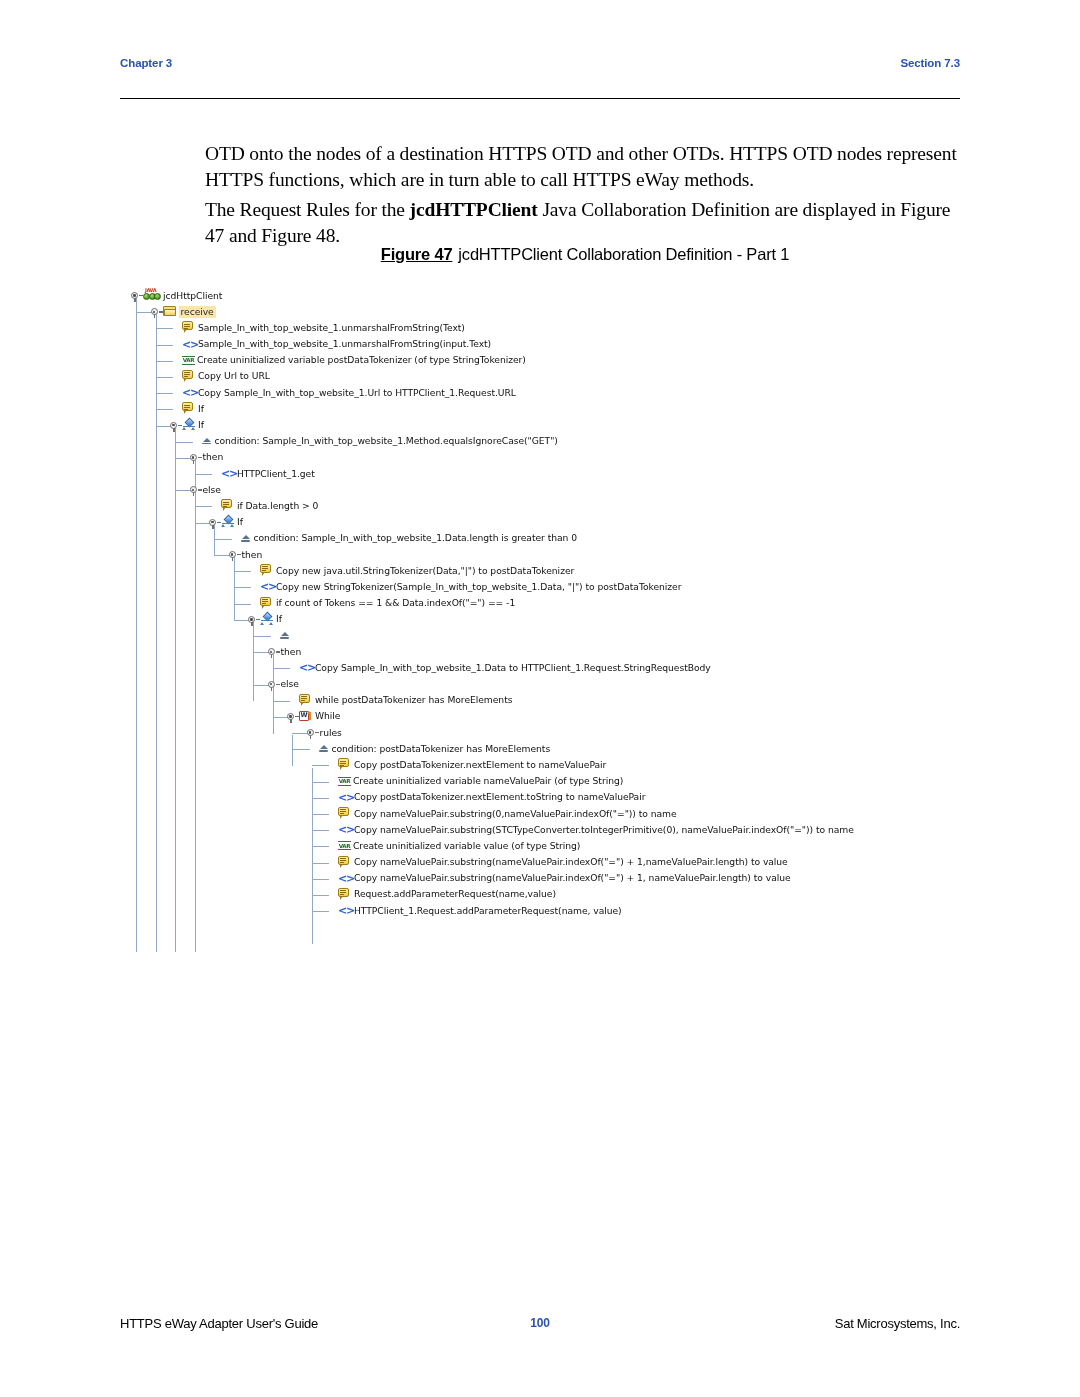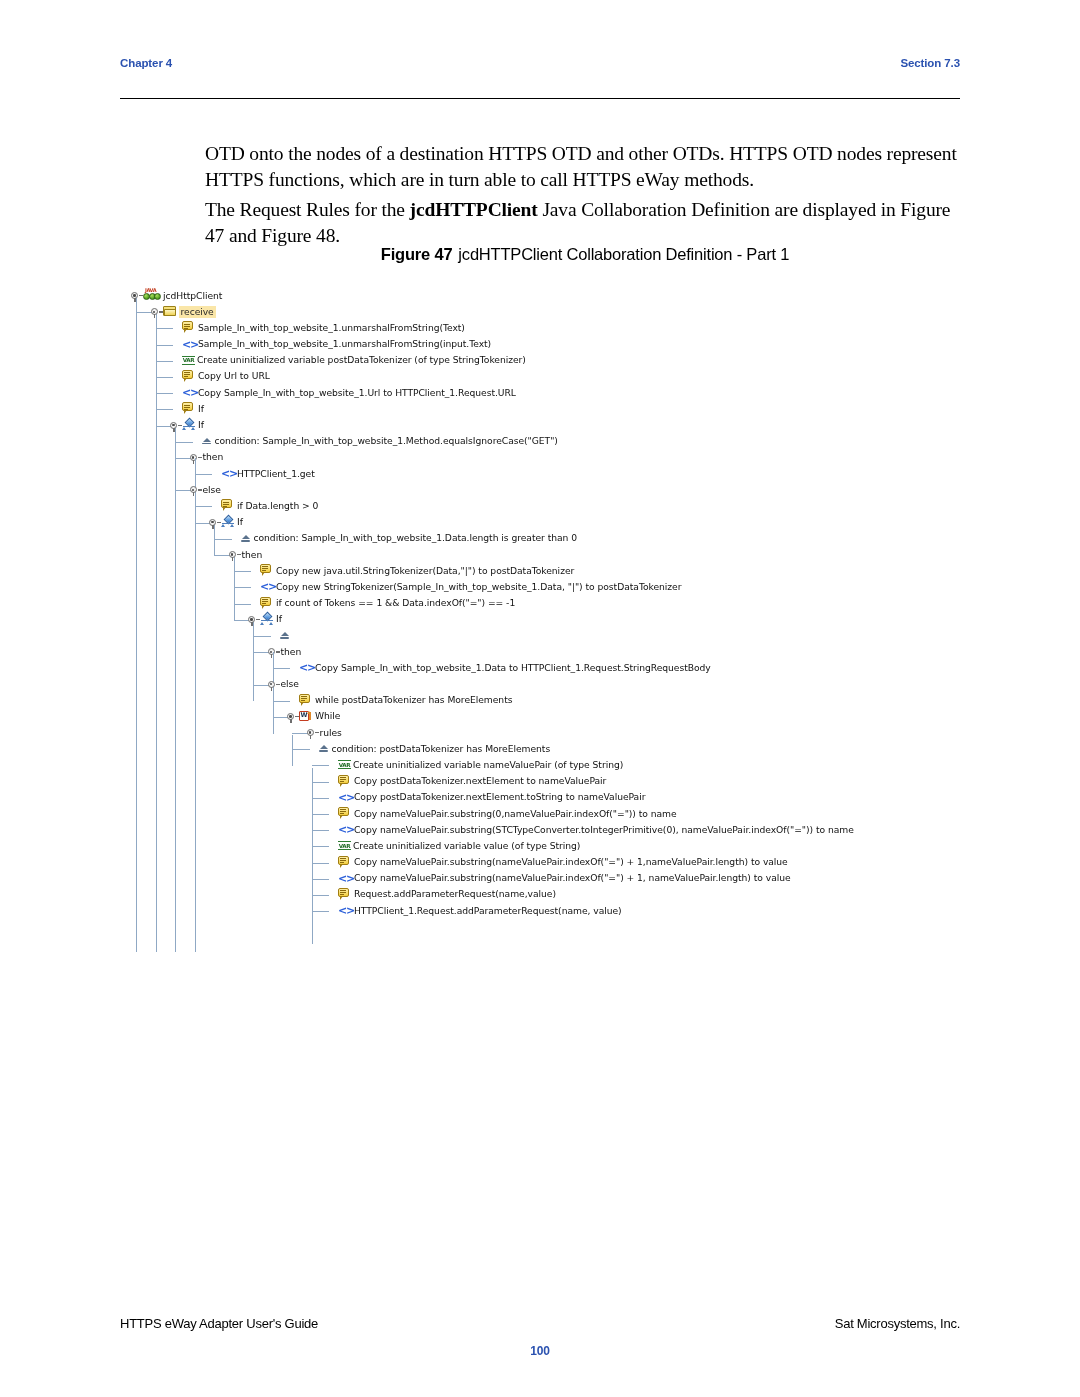--- a/index.html
+++ b/index.html
@@ -72,21 +72,21 @@
     position: absolute;
     left: 205px;
     top: 245px;
     width: 760px;
     text-align: center;
     font-family: "Liberation Sans", sans-serif;
     font-size: 16.5px;
     color: #000;
     letter-spacing: -0.2px;
   }
-  #figure-caption .fig-label { font-weight: bold; }
+  #figure-caption .fig-label { font-weight: bold; text-decoration: underline; }
   #figure-caption .fig-title { font-weight: normal; margin-left: 6px; }
 
   
   #tree {
     position: absolute;
     left: 131px;
     top: 288px;
     width: 830px;
     height: 660px;
     font-family: "DejaVu Sans", sans-serif;
@@ -395,29 +395,28 @@
     font-size: 13px;
     letter-spacing: -0.25px;
   }
   #footer-page-number {
     color: #2B52B0;
     font-weight: bold;
     font-size: 12px;
     position: absolute;
     left: 50%;
     transform: translateX(-50%);
-    margin-top: 28px;
   }
 </style>
 </head>
 <body>
 
 <div id="page-header">
   <div class="hdr-row">
-    <span class="hdr-chapter">Chapter 4</span>
+    <span class="hdr-chapter">Chapter 3</span>
     <span class="hdr-section">Section 7.3</span>
   </div>
 </div>
 <div id="header-rule"></div>
 
 <p class="para" id="para-1">OTD onto the nodes of a destination HTTPS OTD and other OTDs. HTTPS OTD nodes represent HTTPS functions, which are in turn able to call HTTPS eWay methods.</p>
 
 <p class="para" id="para-2"><span>The Request Rules for the </span><b>jcdHTTPClient</b><span> Java Collaboration Definition are displayed in Figure 47 and Figure 48.</span></p>
 
 <div id="figure-caption">
@@ -725,35 +724,35 @@
     <div class="tree-row" style="top: 0px;">
       <span class="stub" style="left: 161px; width: 17.5px;"></span>
       <span class="icon ico-cond" style="left: 187.5px;">
         <span class="tri"></span>
         <span class="base"></span>
       </span>
       <span class="row-label" style="position: absolute; left: 200.5px; top: 1.5px;">condition: postDataTokenizer has MoreElements</span>
     </div>
     <div class="tree-row" style="top: 0px;">
       <span class="stub" style="left: 180.5px; width: 17.5px;"></span>
+      <span class="icon ico-note" style="left: 207px;">
+        <span class="bub"></span>
+        <span class="ln l1"></span>
+        <span class="ln l2"></span>
+        <span class="ln l3"></span>
+        <span class="tail"></span>
+      </span>
+      <span class="row-label" style="position: absolute; left: 223px; top: 1.5px;">Copy postDataTokenizer.nextElement to nameValuePair</span>
+    </div>
+    <div class="tree-row" style="top: 0px;">
+      <span class="stub" style="left: 180.5px; width: 17.5px;"></span>
       <span class="icon ico-var" style="left: 207px;">
         <span>VAR</span>
       </span>
       <span class="row-label" style="position: absolute; left: 222px; top: 1.5px;">Create uninitialized variable nameValuePair (of type String)</span>
-    </div>
-    <div class="tree-row" style="top: 0px;">
-      <span class="stub" style="left: 180.5px; width: 17.5px;"></span>
-      <span class="icon ico-note" style="left: 207px;">
-        <span class="bub"></span>
-        <span class="ln l1"></span>
-        <span class="ln l2"></span>
-        <span class="ln l3"></span>
-        <span class="tail"></span>
-      </span>
-      <span class="row-label" style="position: absolute; left: 223px; top: 1.5px;">Copy postDataTokenizer.nextElement to nameValuePair</span>
     </div>
     <div class="tree-row" style="top: 0px;">
       <span class="stub" style="left: 180.5px; width: 17.5px;"></span>
       <span class="icon ico-code" style="left: 207px;">&lt;&gt;</span>
       <span class="row-label" style="position: absolute; left: 223px; top: 1.5px;">Copy postDataTokenizer.nextElement.toString to nameValuePair</span>
     </div>
     <div class="tree-row" style="top: 0px;">
       <span class="stub" style="left: 180.5px; width: 17.5px;"></span>
       <span class="icon ico-note" style="left: 207px;">
         <span class="bub"></span>

